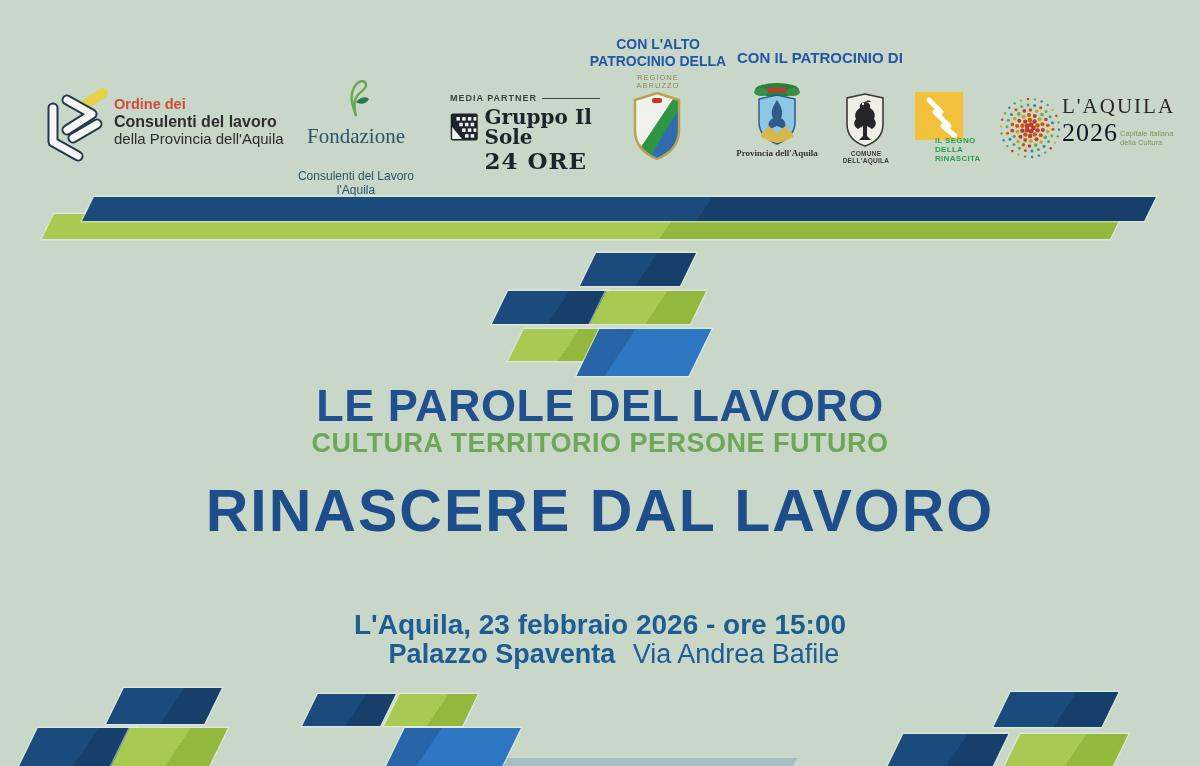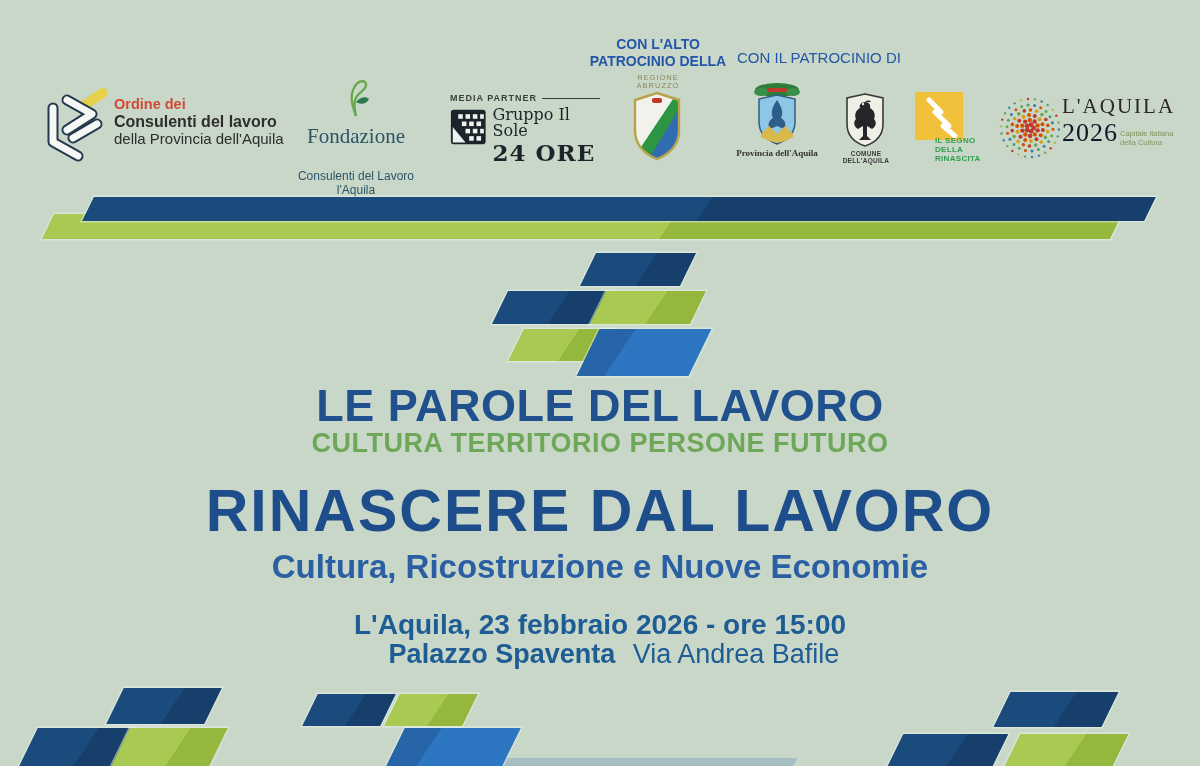--- a/index.html
+++ b/index.html
@@ -21,29 +21,29 @@
   .fondazione{left:278px; top:78px; width:156px; text-align:center; color:#2a5568;}
   .fond-name{font-family:"Liberation Serif", serif; font-size:21px; margin-top:2px;}
   .fond-sub{font-family:Liberation Sans, sans-serif; font-size:12px; margin-top:20px;}
 
   .media{left:450px; top:93px; width:150px;}
   .media-label-row{display:flex; align-items:center; gap:5px;}
   .media-label{font-size:9px; letter-spacing:1px; color:#3a413c; font-weight:bold;}
   .media-rule{flex:1; height:1px; background:#3a413c;}
   .media-brand-row{display:flex; align-items:flex-start; gap:6px; margin-top:4px;}
   .sole-text{line-height:1; color:#1d232a;}
-  .sole-group{font-family:"DejaVu Serif", serif; font-weight:normal; font-size:16px;}
+  .sole-group{font-family:"DejaVu Serif", serif; font-weight:bold; font-size:20px;}
   .sole-24ore{font-family:"DejaVu Serif", serif; font-weight:bold; font-size:23px; letter-spacing:1px; margin-top:2px;}
 
   .alto{left:585px; top:36px; width:146px; text-align:center;
         color:#2456a8; font-weight:bold; font-size:14px; line-height:17px;}
   .regione{left:585px; top:74px; width:146px; text-align:center;
         color:#8a8a5a; font-size:7.5px; line-height:8px; letter-spacing:1px;}
 
-  .patro-title{left:737px; top:49px; color:#2456a8; font-weight:normal; font-size:15px;}
+  .patro-title{left:737px; top:49px; color:#2456a8; font-weight:bold; font-size:15px;}
   .prov-caption{left:722px; top:148px; width:110px; text-align:center;
         font-family:"Liberation Serif", serif; font-size:9px; color:#33332c; font-weight:bold;}
   .comune-caption{left:828px; top:150px; width:76px; text-align:center;
         font-size:6.5px; color:#3a3a3a; font-weight:bold; letter-spacing:.3px;}
   .segno-text{left:935px; top:136px; color:#2f9e4e; font-weight:bold;
         font-size:8px; line-height:9px; letter-spacing:.3px;}
 
   .aq-city{left:1062px; top:94px; font-family:"Liberation Serif", serif;
         font-size:21px; letter-spacing:2px; color:#2b2620;}
   .aq-year{left:1062px; top:118px; font-family:"Liberation Serif", serif;
@@ -299,21 +299,20 @@
 
   <div class="pg navy" style="left:588px;top:253px;width:100px;height:33px;"></div>
   <div class="pg navy" style="left:500px;top:291px;width:100px;height:33px;"></div>
   <div class="pg green" style="left:598px;top:291px;width:100px;height:33px;"></div>
   <div class="pg green" style="left:516px;top:329px;width:90px;height:32px;"></div>
   <div class="pg blue" style="left:588px;top:329px;width:112px;height:47px;"></div>
 
   <div class="center series-title">LE PAROLE DEL LAVORO</div>
   <div class="center series-subtitle">CULTURA TERRITORIO PERSONE FUTURO</div>
   <div class="center event-title">RINASCERE DAL LAVORO</div>
-  <div class="center event-subtitle">Cultura, Ricostruzione e Nuove Economie</div>
   <div class="center date-line">L'Aquila, 23 febbraio 2026 - ore 15:00</div>
   <div class="center venue-line">
     <span class="venue-name">Palazzo Spaventa</span>
     <span class="venue-address">Via Andrea Bafile</span>
   </div>
 
   <div class="pg bottom-strip"></div>
 
   <div class="pg navy" style="left:115px;top:688px;width:98px;height:36px;"></div>
   <div class="pg navy" style="left:28px;top:728px;width:98px;height:40px;"></div>

